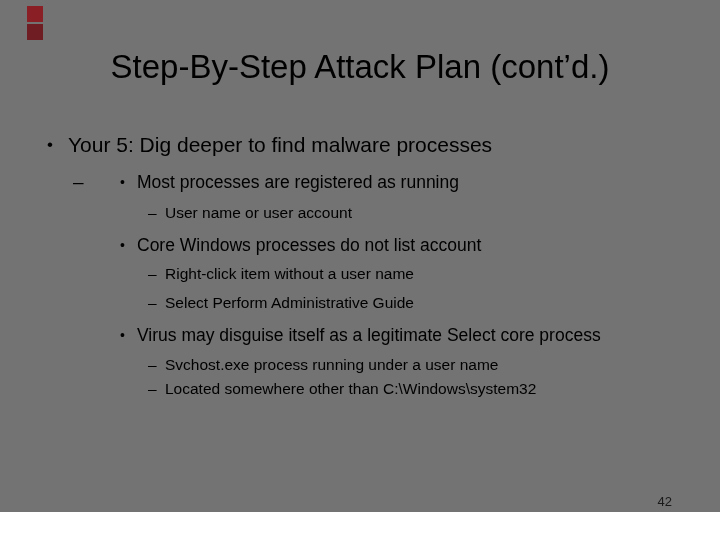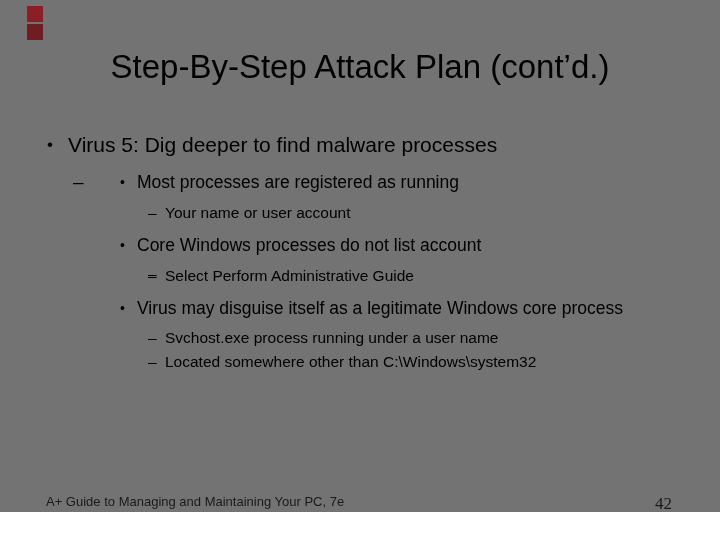--- a/index.html
+++ b/index.html
@@ -74,83 +74,82 @@
     position: absolute;
     left: 46px;
     top: 494px;
     font-size: 13px;
     color: #1a1a1a;
   }
   .footer-page {
     position: absolute;
     right: 48px;
     top: 494px;
-    font-size: 17px;
+    font-size: 13px;
     color: #1a1a1a;
-    font-family: Liberation Serif, serif;
   }
 </style>
 </head>
 <body>
 
 <div class="slide">
 
   <div class="decor-sq top"></div>
   <div class="decor-sq bottom"></div>
 
   <div class="title">Step-By-Step Attack Plan (cont’d.)</div>
 
   <div class="body-block">
 
     <div class="b lvl1">
       <span class="mk">•</span>
-      <span class="tx">Virus 5: Dig deeper to find malware processes</span>
+      <span class="tx">Your 5: Dig deeper to find malware processes</span>
     </div>
 
     <div class="b lvl2">
       <span class="mk">–</span>
     </div>
 
     <div class="b lvl3">
       <span class="mk">•</span>
       <span class="tx">Most processes are registered as running</span>
     </div>
 
     <div class="b lvl4">
       <span class="mk">–</span>
-      <span class="tx">Your name or user account</span>
+      <span class="tx">User name or user account</span>
     </div>
 
     <div class="b lvl3">
       <span class="mk">•</span>
       <span class="tx">Core Windows processes do not list account</span>
     </div>
 
     <div class="b lvl4">
       <span class="mk">–</span>
+      <span class="tx">Right-click item without a user name</span>
     </div>
 
     <div class="b lvl4">
       <span class="mk">–</span>
       <span class="tx">Select Perform Administrative Guide</span>
     </div>
 
     <div class="b lvl3">
       <span class="mk">•</span>
-      <span class="tx">Virus may disguise itself as a legitimate Windows core process</span>
+      <span class="tx">Virus may disguise itself as a legitimate Select core process</span>
     </div>
 
     <div class="b lvl4">
       <span class="mk">–</span>
       <span class="tx">Svchost.exe process running under a user name</span>
     </div>
 
     <div class="b lvl4">
       <span class="mk">–</span>
       <span class="tx">Located somewhere other than C:\Windows\system32</span>
     </div>
 
   </div>
 
-  <div class="footer-left">A+ Guide to Managing and Maintaining Your PC, 7e</div>
   <div class="footer-page">42</div>
 
 </div>
 
 </body></html>

